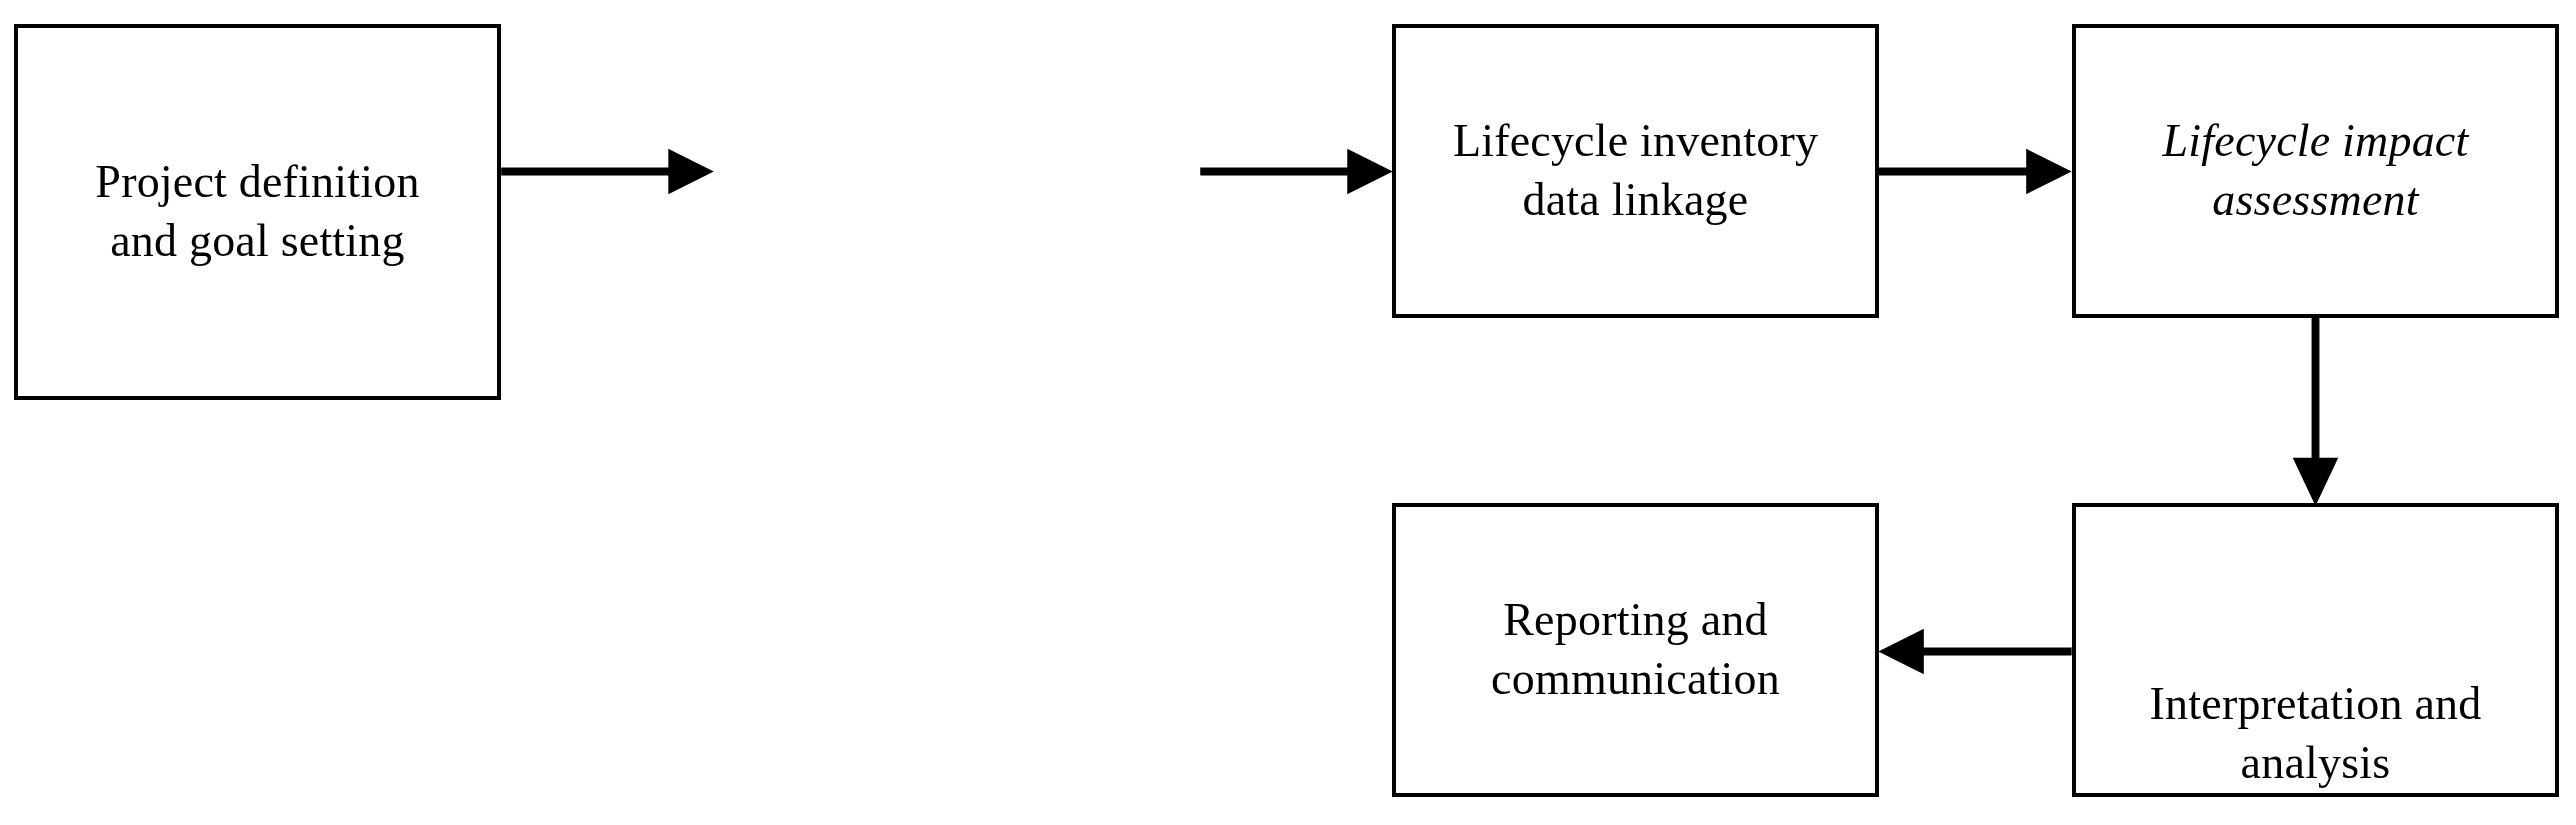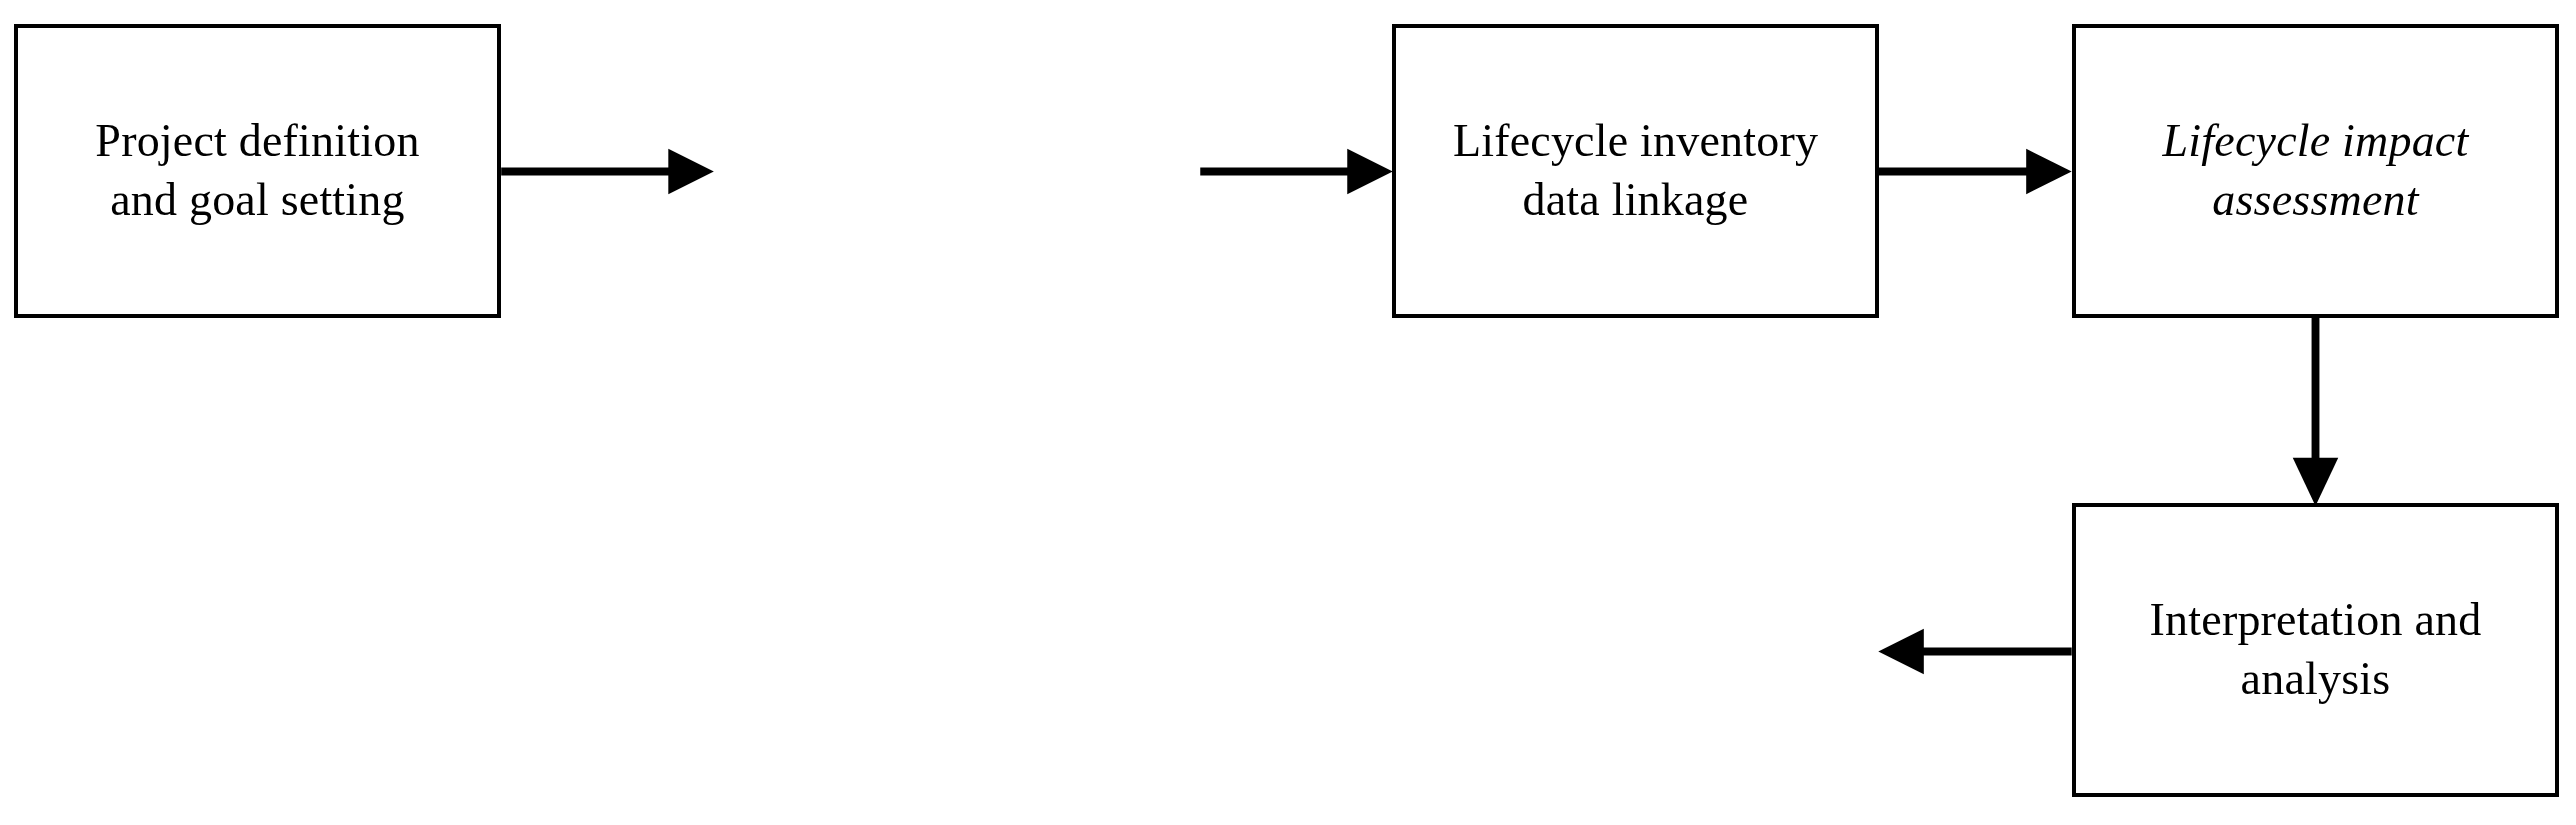--- a/index.html
+++ b/index.html
@@ -38,21 +38,21 @@
     position: absolute;
     overflow: visible;
   }
   .edge svg { display: block; overflow: visible; }
 </style>
 </head>
 <body>
 
 <div id="canvas">
 
-  <div class="node" style="left:14px; top:23.6px; width:487px; height:294px;">
+  <div class="node" style="left:14px; top:23.6px; width:487px; height:376px;">
     <span class="node-label">Project definition
 and goal setting</span>
   </div>
 
   <div class="edge" style="left:501px; top:147px; width:213px; height:49px;">
     <svg width="213" height="49" viewBox="0 0 243 56">
       <line x1="0" y1="28" x2="196" y2="28" stroke="#000000" stroke-width="9"></line>
       <polygon points="191,2 243,28 191,54" fill="#000000"></polygon>
     </svg>
   </div>
@@ -82,27 +82,31 @@
 assessment</span>
   </div>
 
   <div class="edge" style="left:2291px; top:316px; width:49px; height:190px;">
     <svg width="49" height="190" viewBox="0 0 56 217">
       <line x1="28" y1="0" x2="28" y2="165" stroke="#000000" stroke-width="9"></line>
       <polygon points="2,162 54,162 28,217" fill="#000000"></polygon>
     </svg>
   </div>
 
+  <div class="node" style="left:1392px; top:503px; width:487px; height:294px;">
+    <span class="node-label">Reporting and
+communication</span>
+  </div>
 
   <div class="edge" style="left:1878px; top:627px; width:194px; height:49px;">
     <svg width="194" height="49" viewBox="0 0 221 56">
       <line x1="221" y1="28" x2="47" y2="28" stroke="#000000" stroke-width="9"></line>
       <polygon points="52,2 0,28 52,54" fill="#000000"></polygon>
     </svg>
   </div>
 
-  <div class="node" style="left:2072px; top:503px; width:487px; height:294px;">
+  <div class="node" style="left:2072px; top:503px; width:487px; height:294px;align-items:flex-end;">
     <span class="node-label">Interpretation and
 analysis</span>
   </div>
 
 </div>
 
 
 </body></html>

